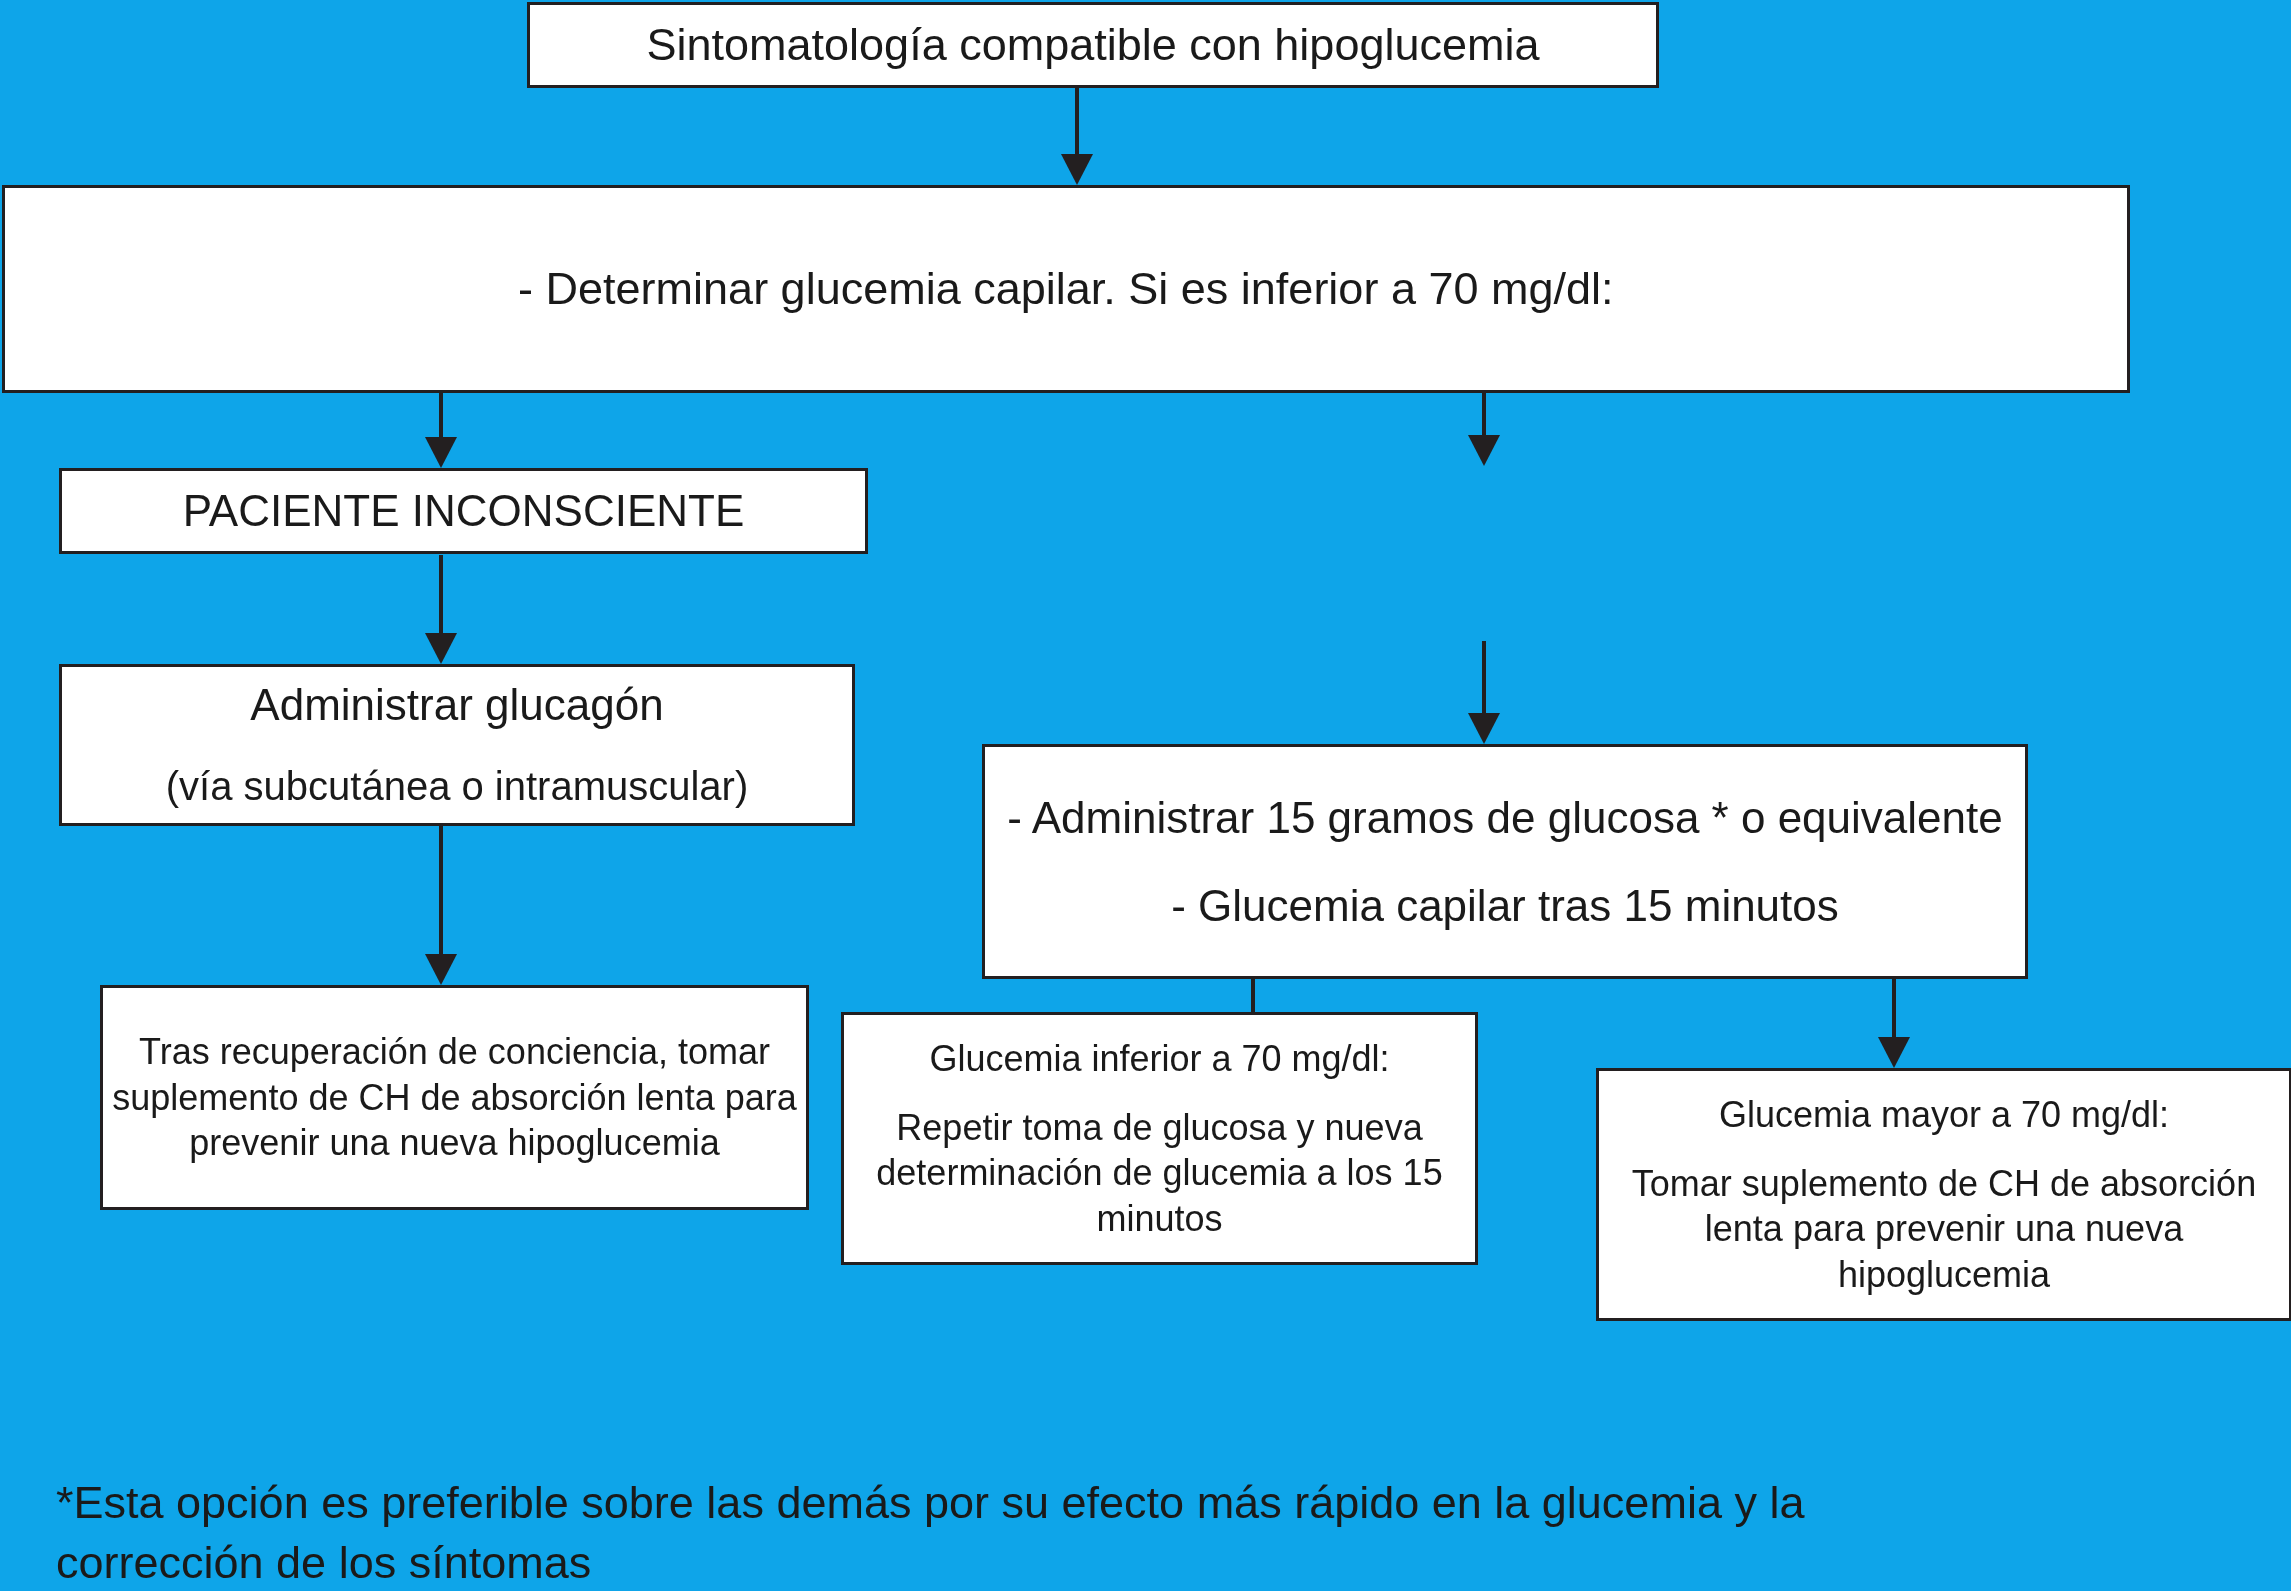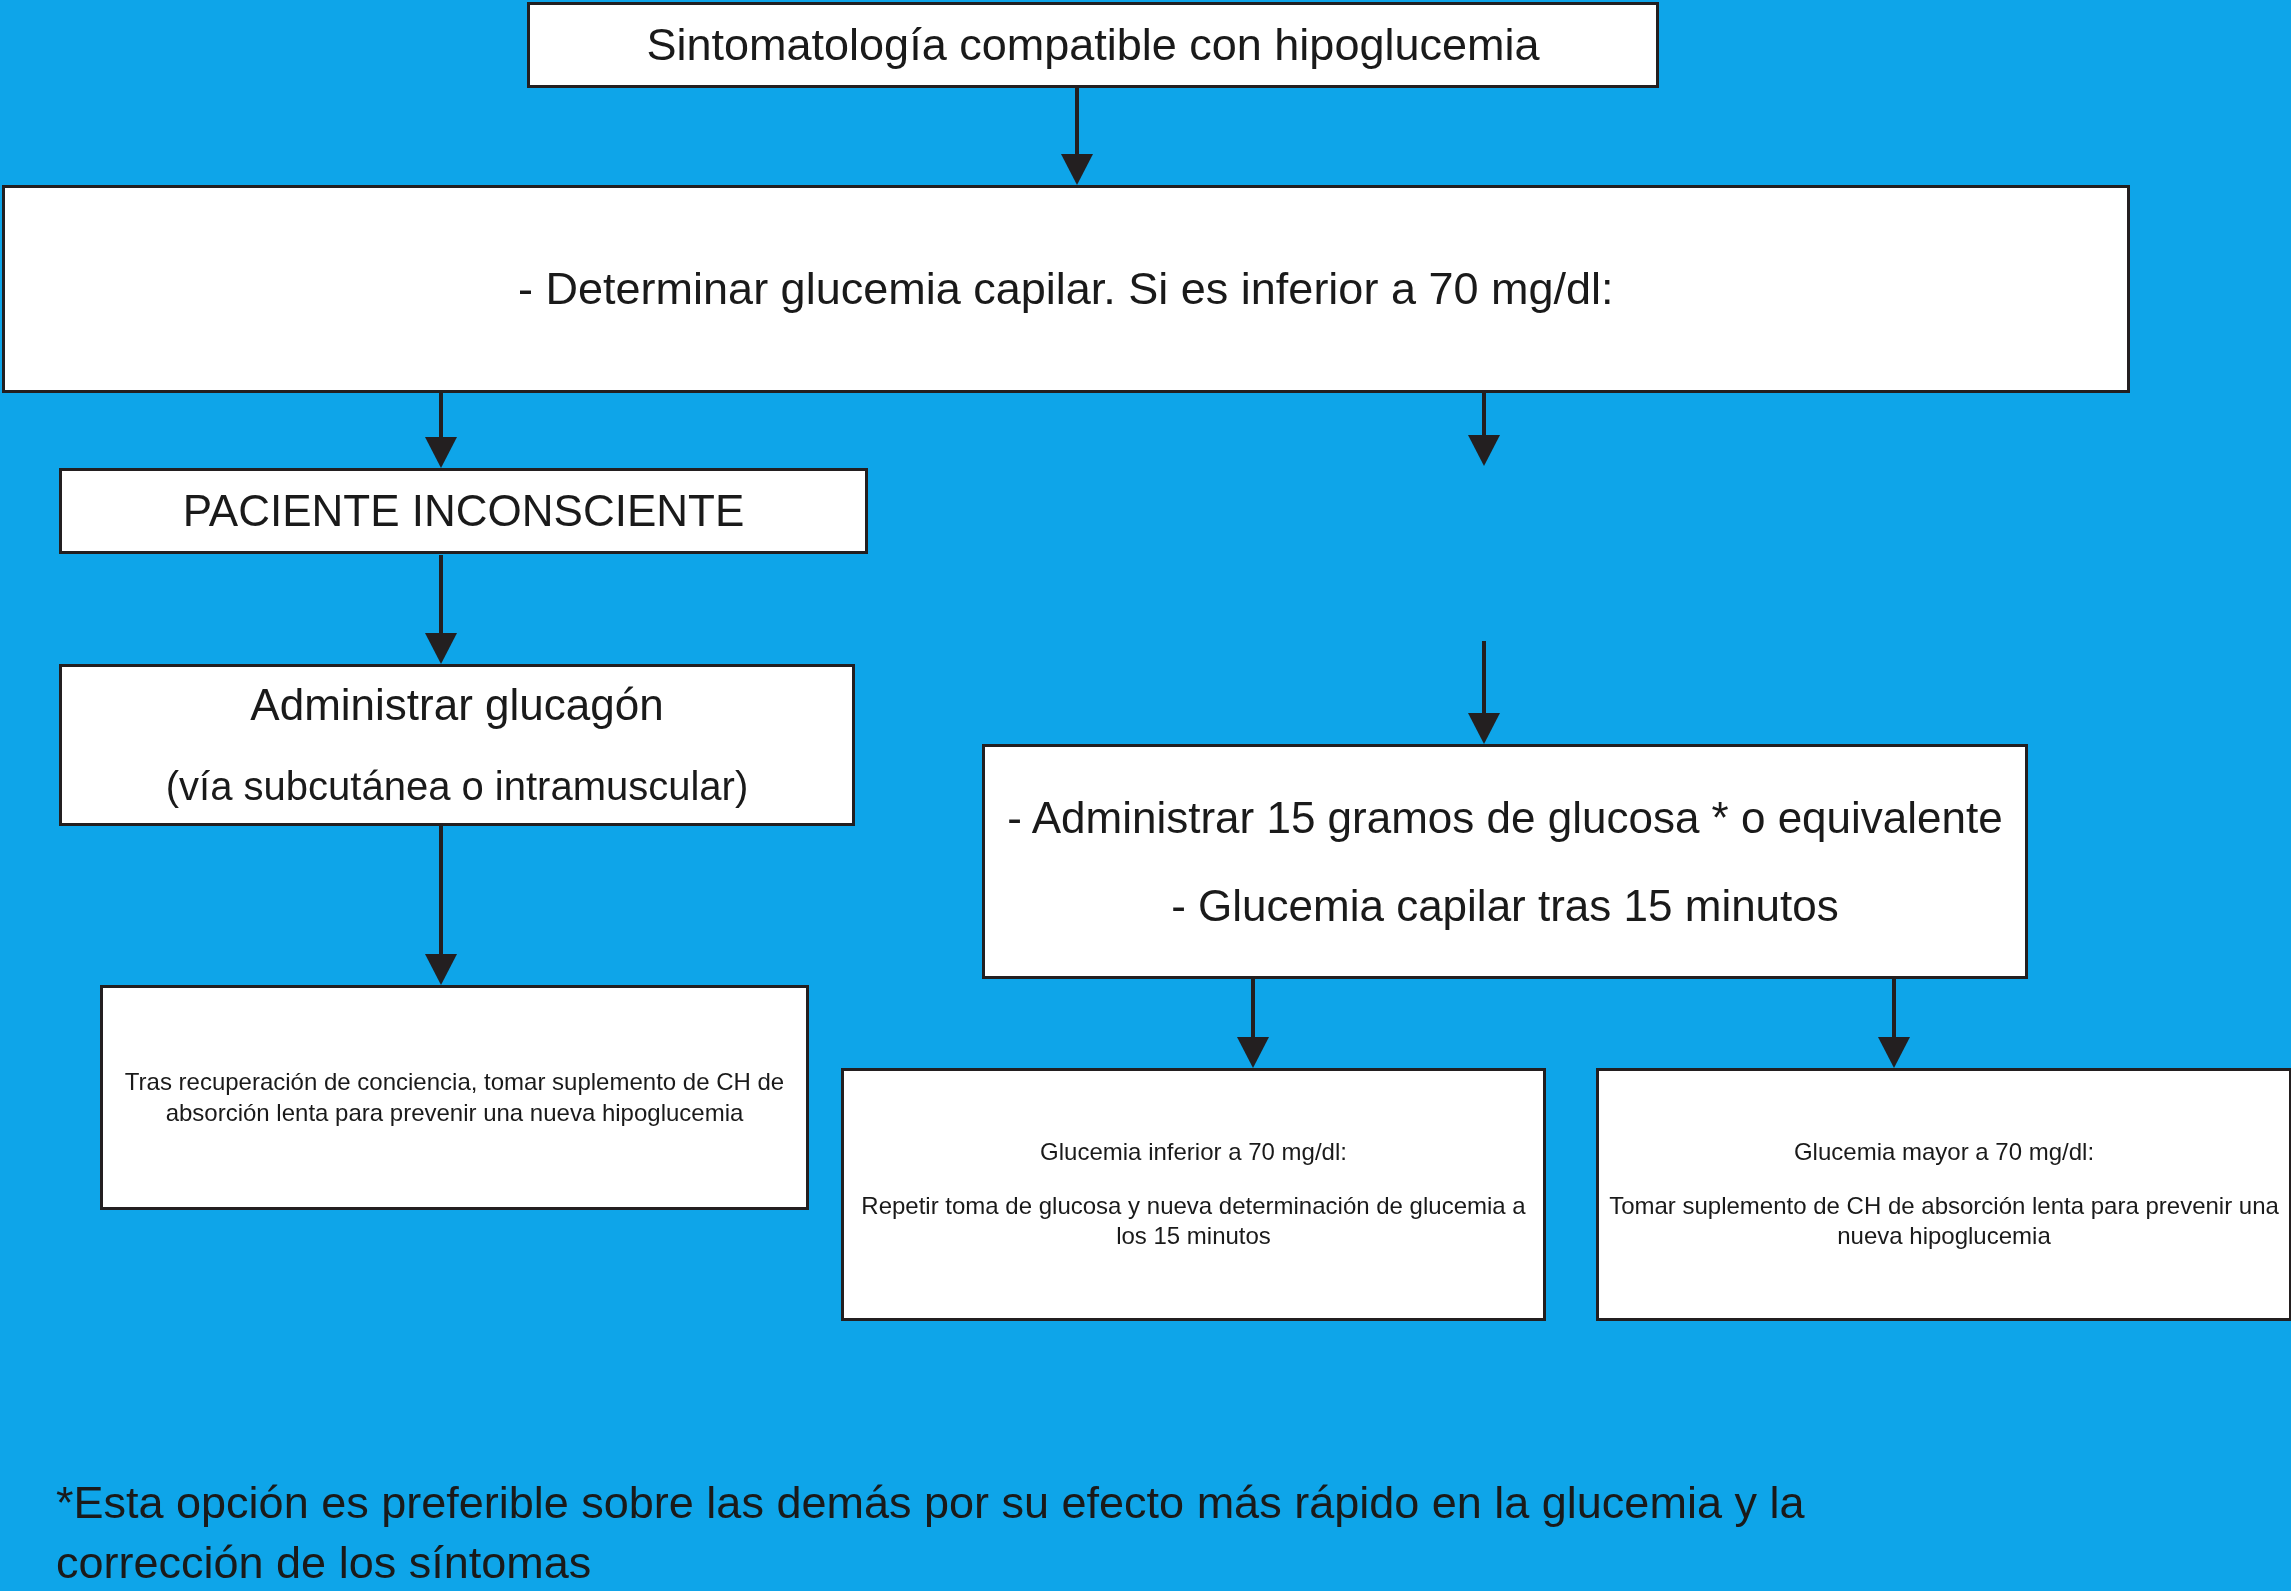--- a/index.html
+++ b/index.html
@@ -38,21 +38,21 @@
     box-sizing: border-box;
     white-space: nowrap;
   }
   .node.wrapline .line {
     white-space: normal;
   }
   
   .t-lg  { font-size: 45px; line-height: 1.16; }
   .t-md  { font-size: 44px; line-height: 1.18; }
   .t-sm  { font-size: 40px; line-height: 1.22; }
-  .t-xs  { font-size: 24px; line-height: 1.26; }
+  .t-xs  { font-size: 36px; line-height: 1.26; }
 
   .gap-lg .line + .line { margin-top: 36px; }
   .gap-md .line + .line { margin-top: 31px; text-align: center; }
   .gap-sm .line + .line { margin-top: 23.6px; }
   .gap-xs .line + .line { margin-top: 3.6px; }
 
   
   .arrow {
     position: absolute;
     z-index: 1;
@@ -154,21 +154,21 @@
 
   <div class="arrow" style="left:1876px; top:978px; width:36px; height:90px;">
     <div class="shaft" style="height:59px;"></div>
     <div class="head"></div>
   </div>
 
   <div class="node t-xs wrapline" style="left:100px; top:985px; width:709px; height:225px;">
     <span class="line">Tras recuperación de conciencia, tomar suplemento de CH de absorción lenta para prevenir una nueva hipoglucemia</span>
   </div>
 
-  <div class="node t-xs gap-sm wrapline" style="left:841px; top:1068px; width:705px; height:253px;">
+  <div class="node t-xs gap-sm wrapline" style="left:841px; top:1012px; width:637px; height:253px;">
     <span class="line">Glucemia inferior a 70 mg/dl:</span>
     <span class="line">Repetir toma de glucosa y nueva determinación de glucemia a los 15 minutos</span>
   </div>
 
   <div class="node t-xs gap-sm wrapline" style="left:1596px; top:1068px; width:696px; height:253px;">
     <span class="line">Glucemia mayor a 70 mg/dl:</span>
     <span class="line">Tomar suplemento de CH de absorción lenta para prevenir una nueva hipoglucemia</span>
   </div>
 
   <div class="footnote" style="left:56px; top:1473px; width:1964px;"><span class="star">*</span><span>Esta opción es preferible sobre las demás por su efecto más rápido en la glucemia y la corrección de los síntomas</span></div>

